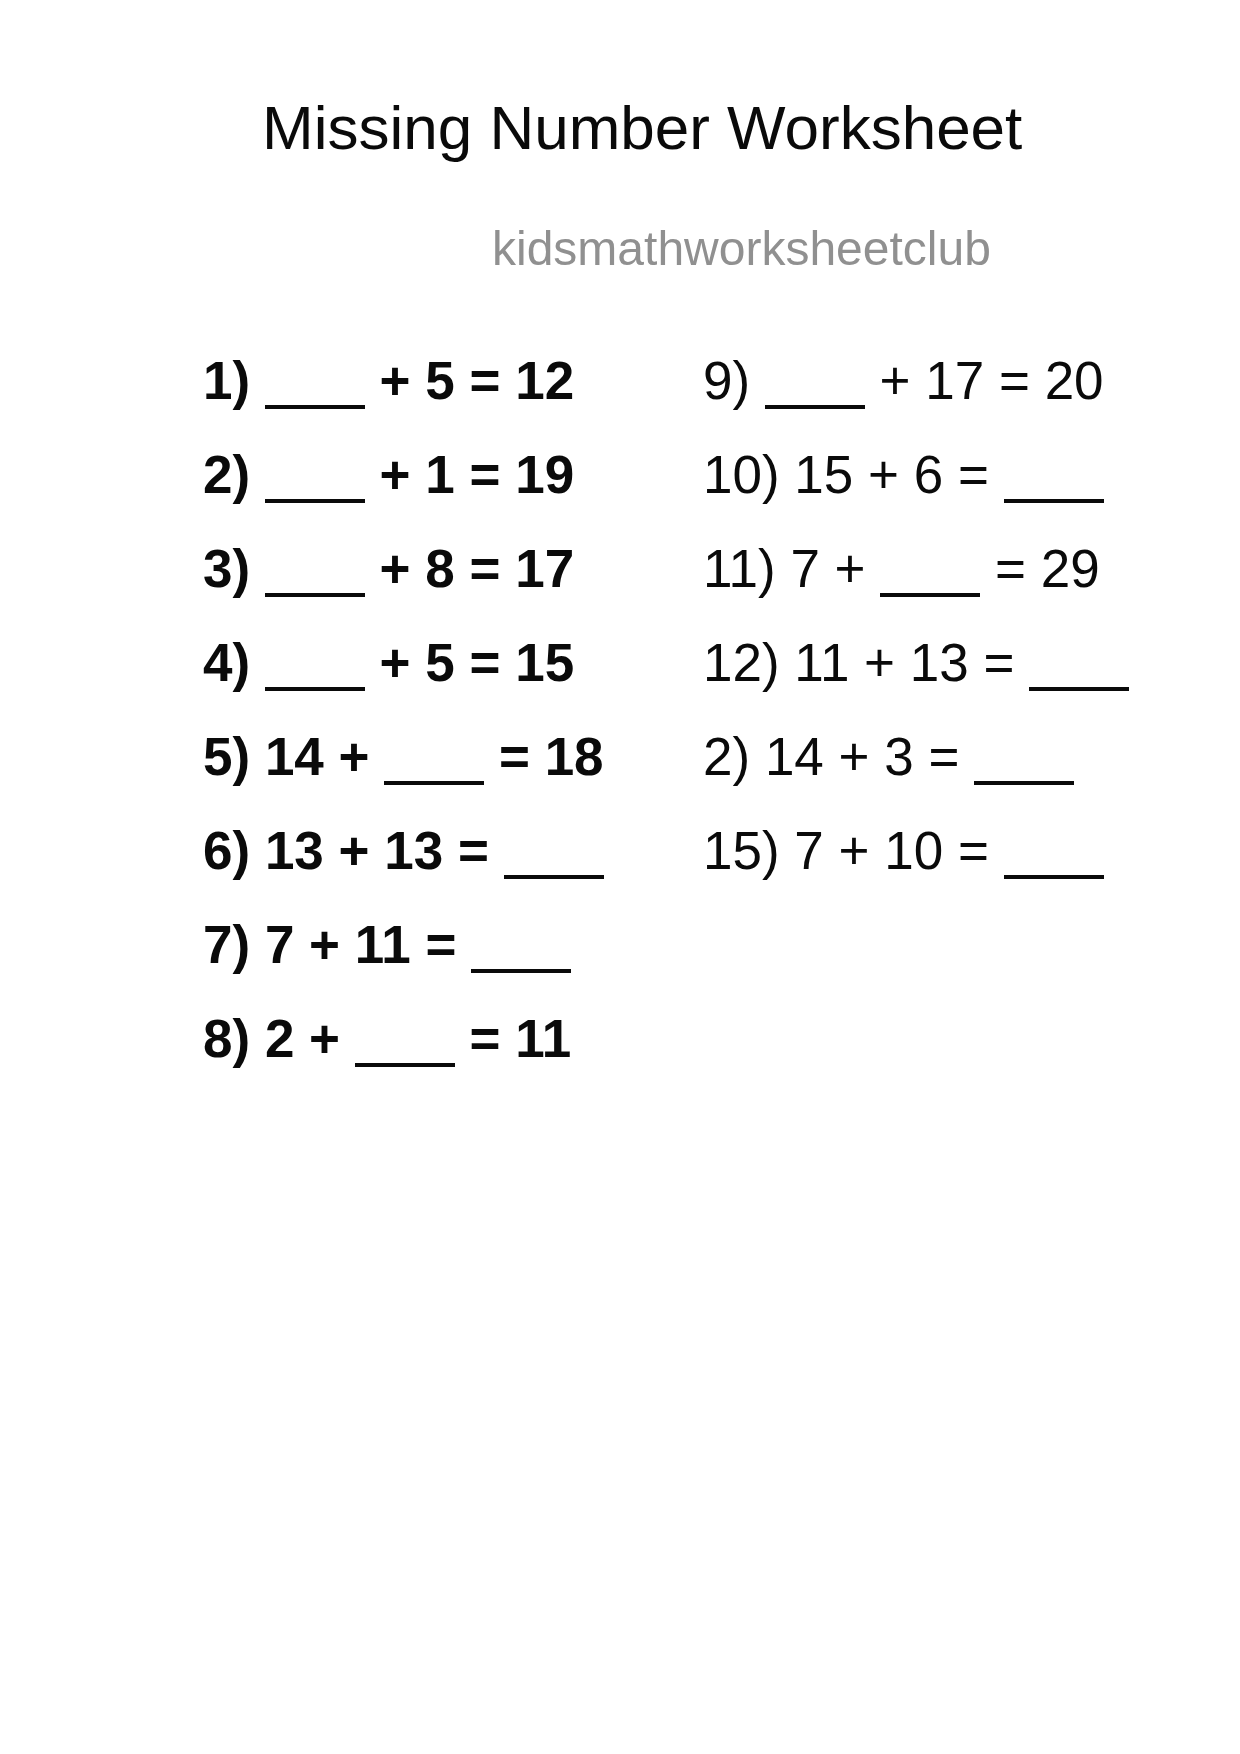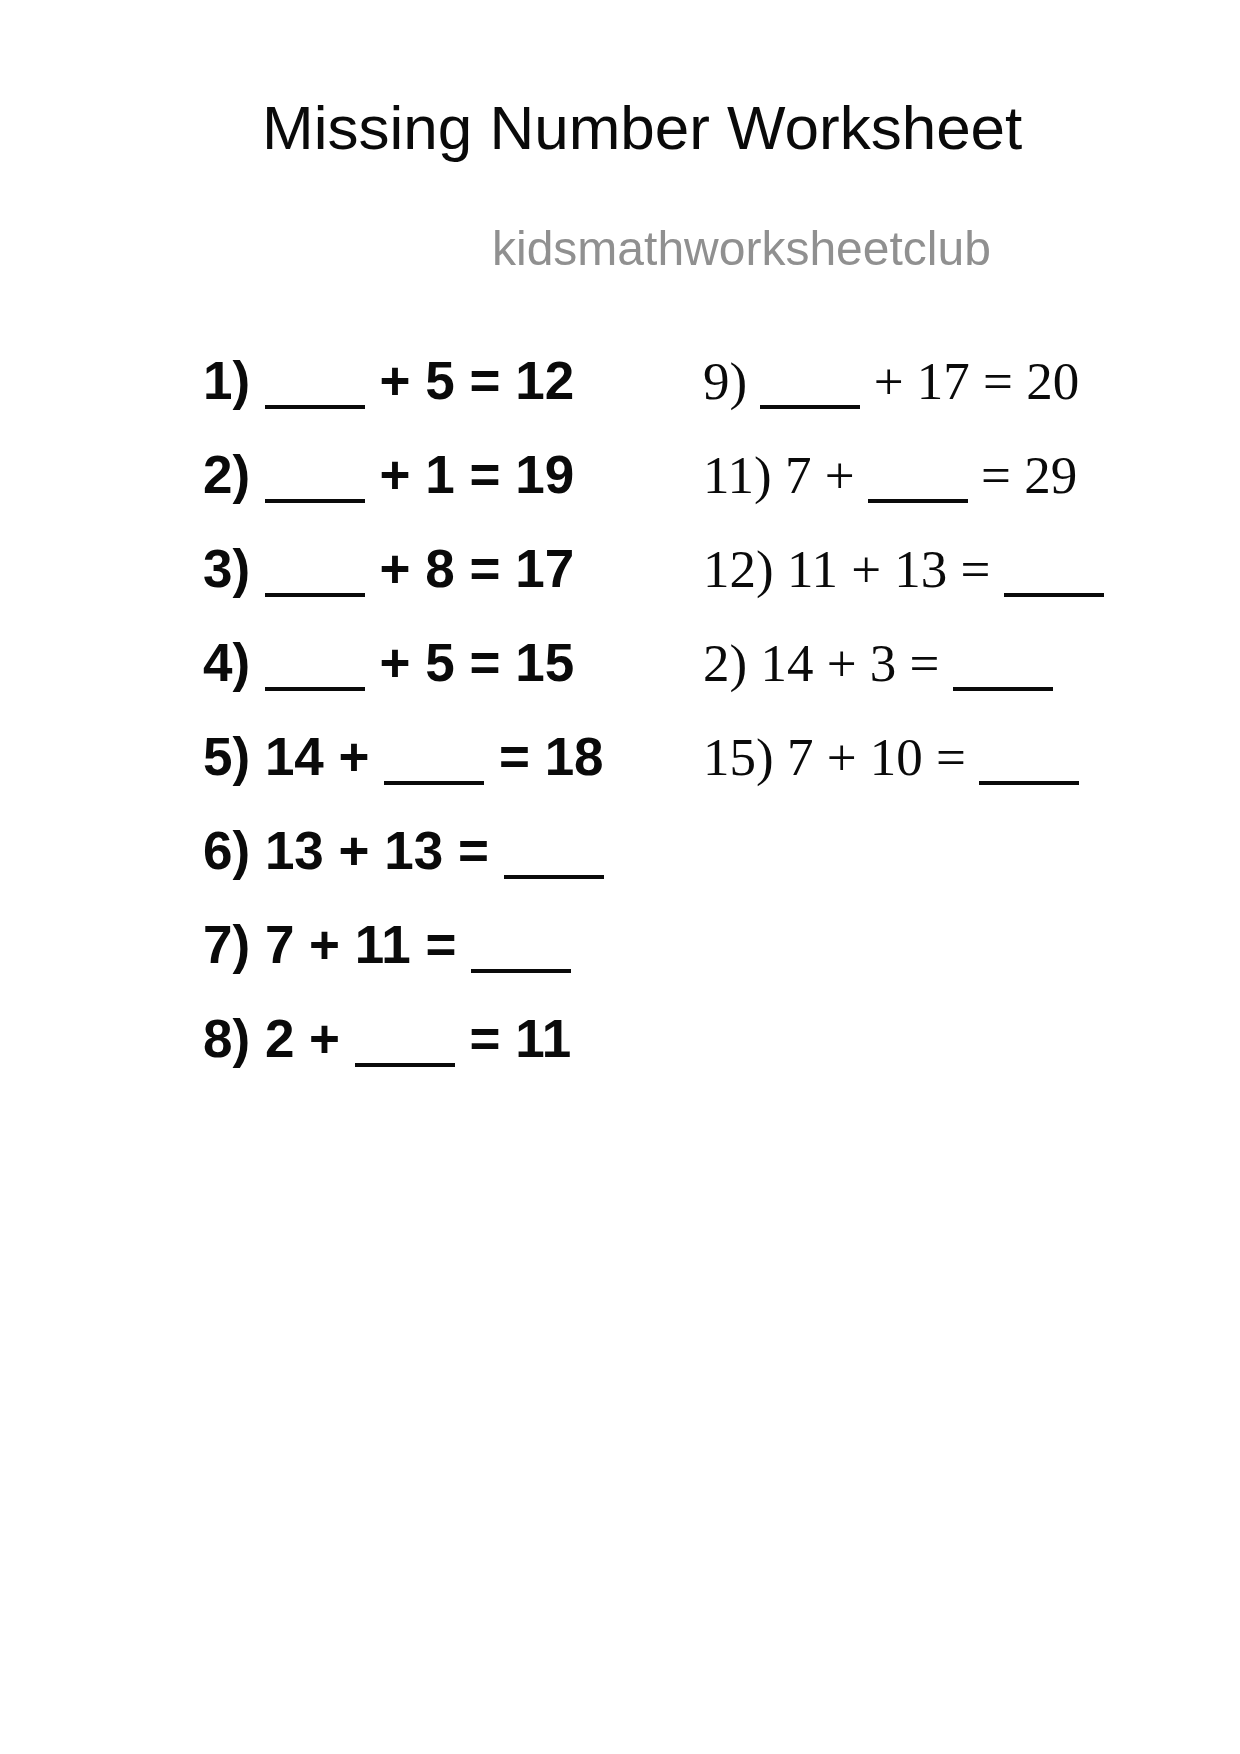--- a/index.html
+++ b/index.html
@@ -39,21 +39,21 @@
     white-space: nowrap;
     color: #909090;
     margin-top: 47px;
   }
   .col {
     position: absolute;
     top: 334px;
     white-space: nowrap;
   }
   .col-left  { left: 203px; font-weight: bold; }
-  .col-right { left: 703px; font-family: Liberation Serif, serif; }
+  .col-right { left: 703px; }
   .problem {
     height: 94px;
     line-height: 94px;
     font-size: 53px;
   }
   .blank {
     display: inline-block;
     width: 100px;
     height: 4px;
     background: #0a0a0a;
@@ -73,18 +73,19 @@
       <div class="problem"><span>3)</span> <span class="blank"></span><span> + 8 = 17</span></div>
       <div class="problem"><span>4)</span> <span class="blank"></span><span> + 5 = 15</span></div>
       <div class="problem"><span>5)</span> <span>14 + </span><span class="blank"></span><span> = 18</span></div>
       <div class="problem"><span>6)</span> <span>13 + 13 = </span><span class="blank"></span></div>
       <div class="problem"><span>7)</span> <span>7 + 11 = </span><span class="blank"></span></div>
       <div class="problem"><span>8)</span> <span>2 + </span><span class="blank"></span><span> = 11</span></div>
     </div>
 
   <div class="col col-right" id="col-right">
       <div class="problem"><span>9)</span> <span class="blank"></span><span> + 17 = 20</span></div>
+      <div class="problem"><span>10)</span> <span>15 + 6 = </span><span class="blank"></span></div>
       <div class="problem"><span>11)</span> <span>7 + </span><span class="blank"></span><span> = 29</span></div>
       <div class="problem"><span>12)</span> <span>11 + 13 = </span><span class="blank"></span></div>
       <div class="problem"><span>2)</span> <span>14 + 3 = </span><span class="blank"></span></div>
       <div class="problem"><span>15)</span> <span>7 + 10 = </span><span class="blank"></span></div>
     </div>
 </div>
 
 </body></html>

